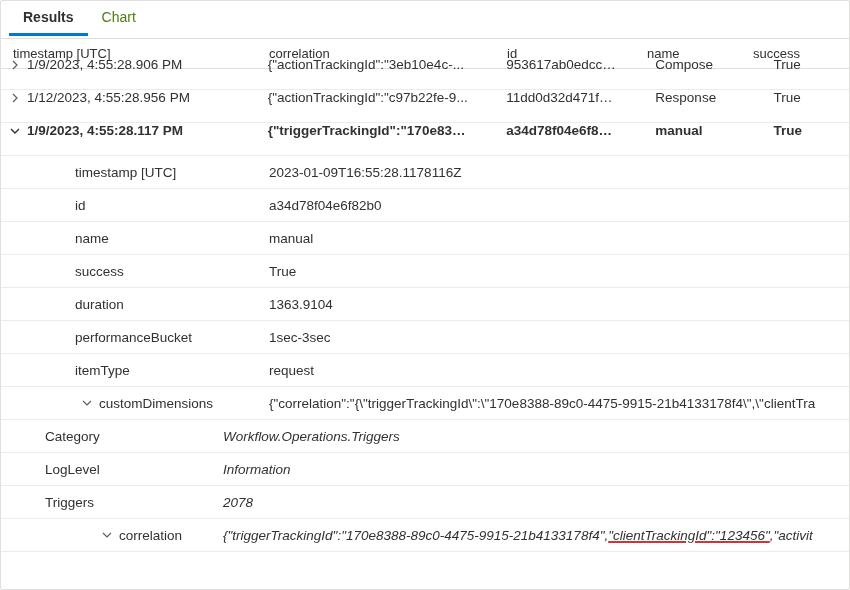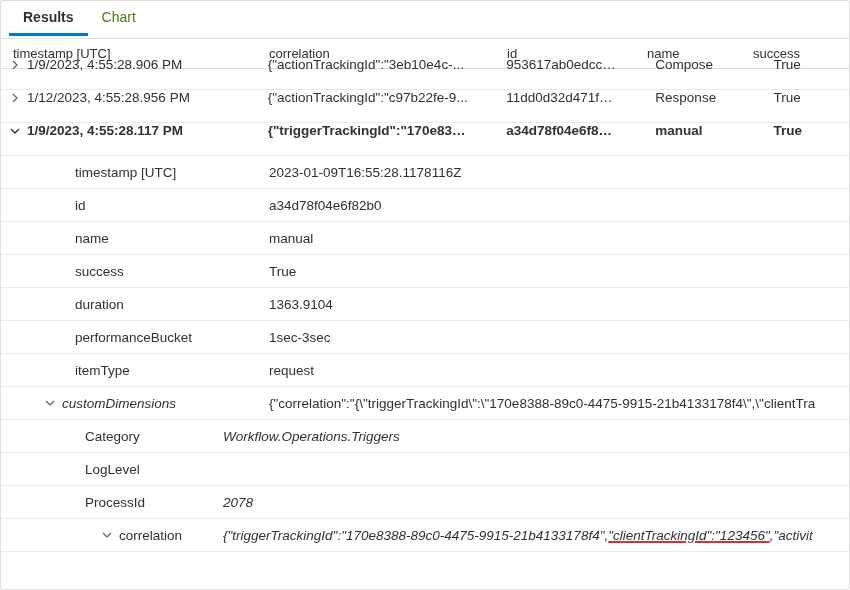--- a/index.html
+++ b/index.html
@@ -77,22 +77,22 @@
     border-bottom: 1px solid #edebe9;
   }
   .dlabel {
     width: 260px;
     padding-left: 0;
     display: flex;
     align-items: center;
     gap: 6px;
   }
   .dlabel.lvl1 { padding-left: 74px; }
-  .dlabel.lvl2 { padding-left: 43px; font-style: italic; }
-  .dlabel.lvl3 { padding-left: 84px; }
+  .dlabel.lvl2 { padding-left: 80px; }
+  .dlabel.lvl3 { padding-left: 44px; }
   .dlabel.lvl4 { padding-left: 100px; }
   .dval {
     flex: 1;
     padding-left: 8px;
     white-space: nowrap;
     overflow: hidden;
     text-overflow: clip;
   }
   .dval.full { width: auto; }
   .drow.wide .dlabel { width: 218px; }
@@ -214,23 +214,24 @@
     </div>
     <div class="dval full">{"correlation":"{\"triggerTrackingId\":\"170e8388-89c0-4475-9915-21b4133178f4\",\"clientTra</div>
   </div>
 
   <div class="drow wide">
     <div class="dlabel lvl3">Category</div>
     <div class="dval">Workflow.Operations.Triggers</div>
   </div>
   <div class="drow wide">
     <div class="dlabel lvl3">LogLevel</div>
-  </div>
-  <div class="drow wide">
-    <div class="dlabel lvl3">ProcessId</div>
+    <div class="dval">Information</div>
+  </div>
+  <div class="drow wide">
+    <div class="dlabel lvl3">Triggers</div>
     <div class="dval">2078</div>
   </div>
 
   <div class="drow wide">
     <div class="dlabel lvl4">
       <span class="chev">
         <svg width="10" height="10" viewBox="0 0 10 10">
             <path d="M1 3 L5 7 L9 3" fill="none" stroke="#605e5c" stroke-width="1.2"></path>
           </svg>
       </span>

